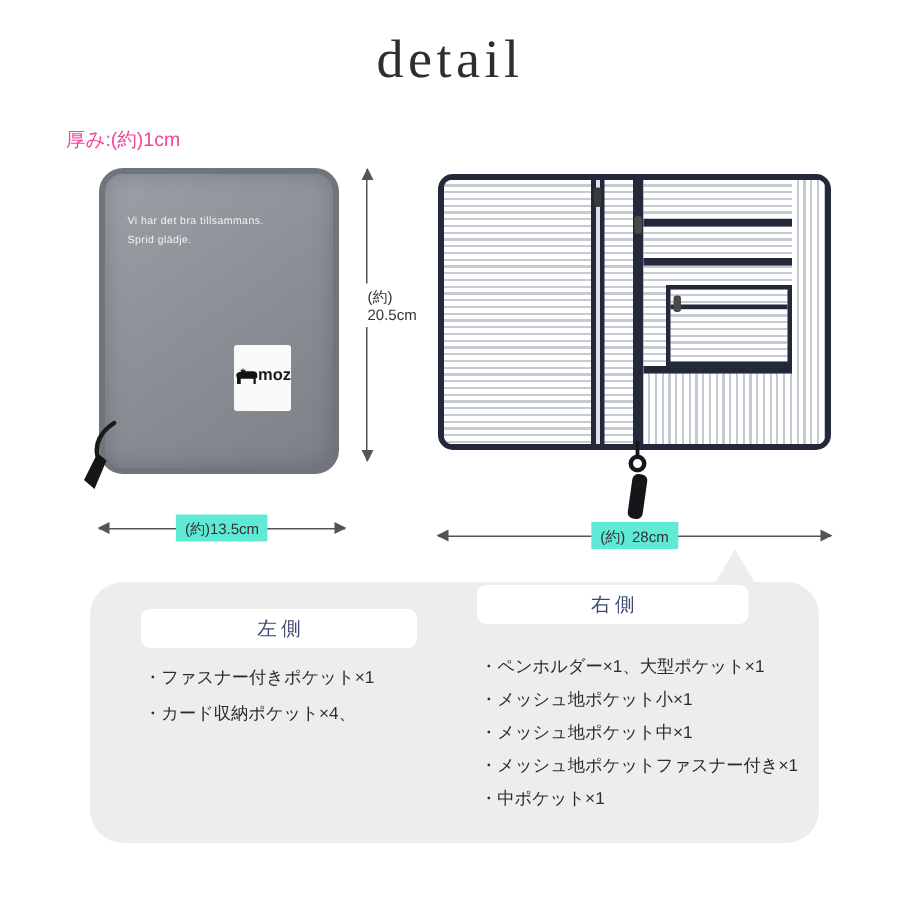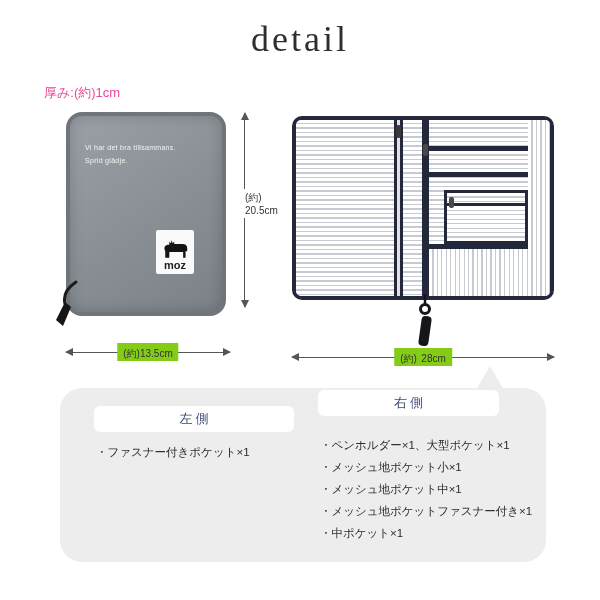--- a/index.html
+++ b/index.html
@@ -16,21 +16,21 @@
 
   
   .front-case{ position:absolute; left:66px; top:112px; width:160px; height:204px;
                background:linear-gradient(145deg,#9aa0a6 0%,#888e94 55%,#7b8187 100%);
                border:4px solid #6f757b; border-radius:16px;
                box-shadow:inset 0 0 14px rgba(0,0,0,.18); }
   .tagline{ position:absolute; left:15px; top:26px; font-size:7px; line-height:1.8;
             color:#f4f4f4; letter-spacing:.3px; }
   .tagline span{ display:block; }
   .logo-patch{ position:absolute; left:86px; top:114px; width:38px; height:44px;
-               background:#fafafa; border-radius:2px; display:flex; flex-direction:column;
+               background:#fafafa; border-radius:2px; display:flex; flex-direction:row;
                align-items:center; justify-content:flex-end; padding-bottom:3px; }
   .logo-patch svg{ width:26px; height:22px; margin-bottom:1px; }
   .logo-text{ font-size:11px; font-weight:bold; color:#1c1c1c; line-height:1; }
   .front-zip{ position:absolute; left:-18px; bottom:-16px; width:30px; height:48px; }
 
   
   .dim-v{ position:absolute; left:240px; top:113px; width:10px; height:194px; }
   .dim-v .line{ position:absolute; left:4px; top:0; width:1px; height:100%; background:#555; }
   .dim-v .a-up{ position:absolute; left:1px; top:-1px; width:0; height:0;
                 border-left:4px solid transparent; border-right:4px solid transparent;
@@ -45,21 +45,21 @@
 
   .dim-h{ position:absolute; height:12px; }
   .dim-h .hline{ position:absolute; top:6px; left:0; width:100%; height:1px; background:#555; }
   .dim-h .a-l{ position:absolute; left:-1px; top:2px; width:0; height:0;
                border-top:4px solid transparent; border-bottom:4px solid transparent;
                border-right:8px solid #555; }
   .dim-h .a-r{ position:absolute; right:-1px; top:2px; width:0; height:0;
                border-top:4px solid transparent; border-bottom:4px solid transparent;
                border-left:8px solid #555; }
   .dim-h .label{ position:absolute; left:50%; top:-3px; transform:translateX(-50%);
-                 background:#84cc16; padding:0 6px; white-space:nowrap; color:#333;text-align:right; }
+                 background:#5eead4; padding:0 6px; white-space:nowrap; color:#333;text-align:right; }
   .dim-h .lbl-approx, .dim-h .lbl-value{ display:inline; }
   .dim-front{ left:66px; top:346px; width:164px; }
   .dim-open{ left:292px; top:351px; width:262px; }
 
   
   .open-case{ position:absolute; left:292px; top:116px; width:262px; height:184px;
               border:4px solid #23293b; border-radius:10px; background:#fff; }
   .oc-inner{ position:absolute; inset:0; overflow:hidden; border-radius:5px; }
   .stripes-h{ background:repeating-linear-gradient(to bottom,#ffffff 0px,#ffffff 3px,#c6cad1 3px,#c6cad1 4.5px); }
   .stripes-v{ background:repeating-linear-gradient(to right,#ffffff 0px,#ffffff 3px,#c6cad1 3px,#c6cad1 4.5px); }
@@ -86,21 +86,21 @@
 
   
   .info-panel{ position:absolute; left:60px; top:388px; width:486px; height:174px;
                background:#ededed; border-radius:22px; }
   .tail{ position:absolute; left:476px; top:366px; width:0; height:0;
          border-left:14px solid transparent; border-right:14px solid transparent;
          border-bottom:24px solid #ededed; }
   .pill{ position:absolute; height:26px; background:#ffffff; border-radius:6px;
          color:#3c4a70; font-size:13px; letter-spacing:3px; text-indent:3px;
          display:flex; align-items:center; justify-content:center; }
-  .pill-left{ left:34px; top:18px; width:200px; }
+  .pill-left{ left:34px; top:18px; width:184px; }
   .pill-right{ left:258px; top:2px; width:181px;font-family:Liberation Serif, serif; }
   .items{ position:absolute; list-style:none; font-size:11.5px; color:#2b2b2b; }
   .items-left{ left:36px; top:52px; line-height:24px; }
   .items-right{ left:260px; top:46px; line-height:22px; }
 </style>
 </head>
 <body>
 
 <div class="canvas">
 
@@ -177,20 +177,21 @@
       <span class="lbl-approx">(約)</span> <span class="lbl-value">28cm</span>
     </div>
   </div>
 
   <div class="tail"></div>
   <div class="info-panel">
     <div class="pill pill-left">左側</div>
     <div class="pill pill-right">右側</div>
     <ul class="items items-left">
       <li>・ファスナー付きポケット×1</li>
+      <li>・カード収納ポケット×4、</li>
     </ul>
     <ul class="items items-right">
       <li>・ペンホルダー×1、大型ポケット×1</li>
       <li>・メッシュ地ポケット小×1</li>
       <li>・メッシュ地ポケット中×1</li>
       <li>・メッシュ地ポケットファスナー付き×1</li>
       <li>・中ポケット×1</li>
     </ul>
   </div>
 

